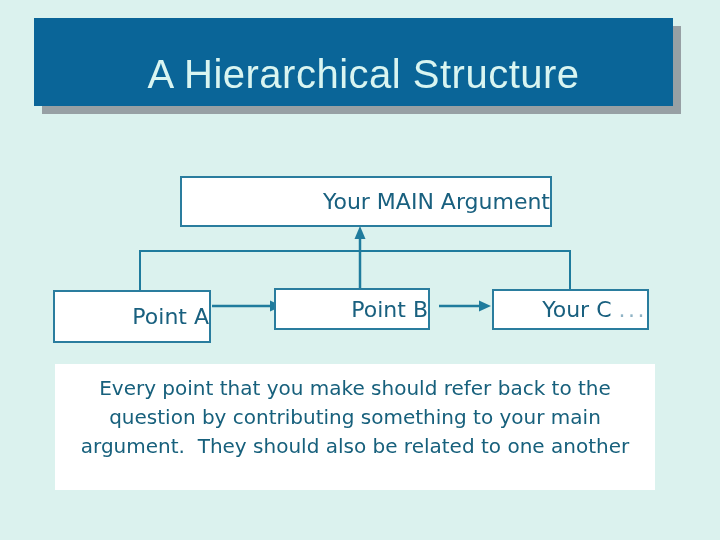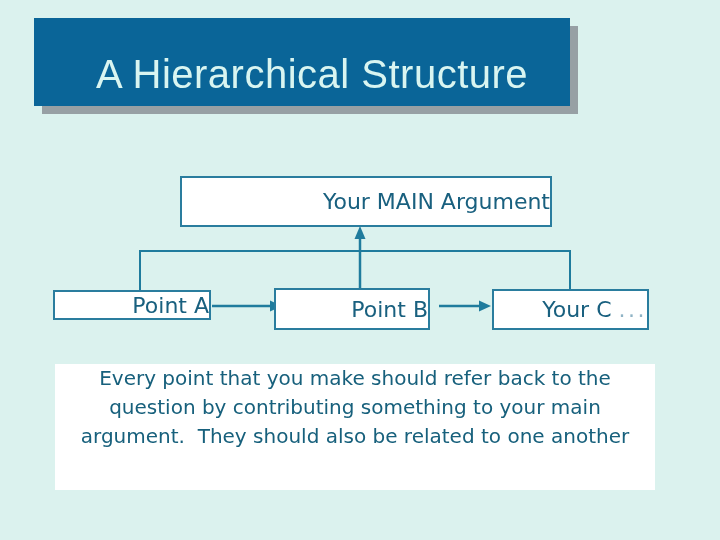--- a/index.html
+++ b/index.html
@@ -6,21 +6,21 @@
   .slide {
     position: relative;
     width: 720px; height: 540px;
     background: var(--background, #DBF2EE);
     font-family: "DejaVu Sans", sans-serif;
     overflow: hidden;
   }
   .title-bar {
     position: absolute;
     left: 34px; top: 18px;
-    width: 536px; height: 88px;
+    width: 639px; height: 88px;
     background: var(--title-fill, #0A6598);
     box-shadow: 8px 8px 0 var(--shadow, #97A0A4);
     display: flex; justify-content: center; align-items: flex-end;
     padding-bottom: 9px;
     box-sizing: border-box;
     padding-left: 20px;
   }
   .title-text {
     color: var(--title-text, #D9F5F1);
     font-family: "Liberation Sans", sans-serif;
@@ -32,40 +32,40 @@
     position: absolute;
     background: var(--box-fill, #FFFFFF);
     border: 2px solid var(--box-border, #2A7D9E);
     box-sizing: border-box;
     display: flex; align-items: center; justify-content: flex-end;
     color: var(--box-text, #19607F);
     font-size: 22px;
     white-space: pre;
   }
   .node--main  { left: 180px; top: 176px; width: 372px; height: 51px; }
-  .node--a     { left: 53px;  top: 290px; width: 158px; height: 30px; }
+  .node--a     { left: 53px;  top: 290px; width: 158px; height: 53px; }
   .node--b     { left: 274px; top: 288px; width: 156px; height: 42px; }
   .node--c     { left: 492px; top: 289px; width: 157px; height: 41px; }
   .ellipsis-suffix {
     color: var(--ellipsis, #8FB3C5);
     letter-spacing: 2.5px;
     margin-left: 7px;
   }
   .connectors {
     position: absolute; left: 0; top: 0;
     width: 720px; height: 540px;
     pointer-events: none;
   }
   .note-box {
     position: absolute;
     left: 55px; top: 364px;
     width: 600px; height: 126px;
     background: var(--box-fill, #FFFFFF);
     box-sizing: border-box;
-    padding-top: 0;
+    padding-top: 10px;
     color: var(--note-text, #17607C);
     font-size: 20px;
     line-height: 29px;
     text-align: center;
   }
   .note-line { white-space: pre; }
 </style>
 </head>
 <body>
 

